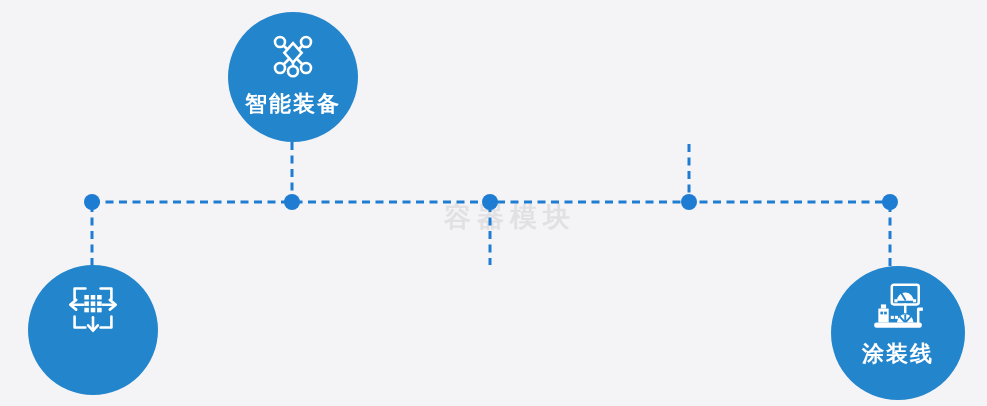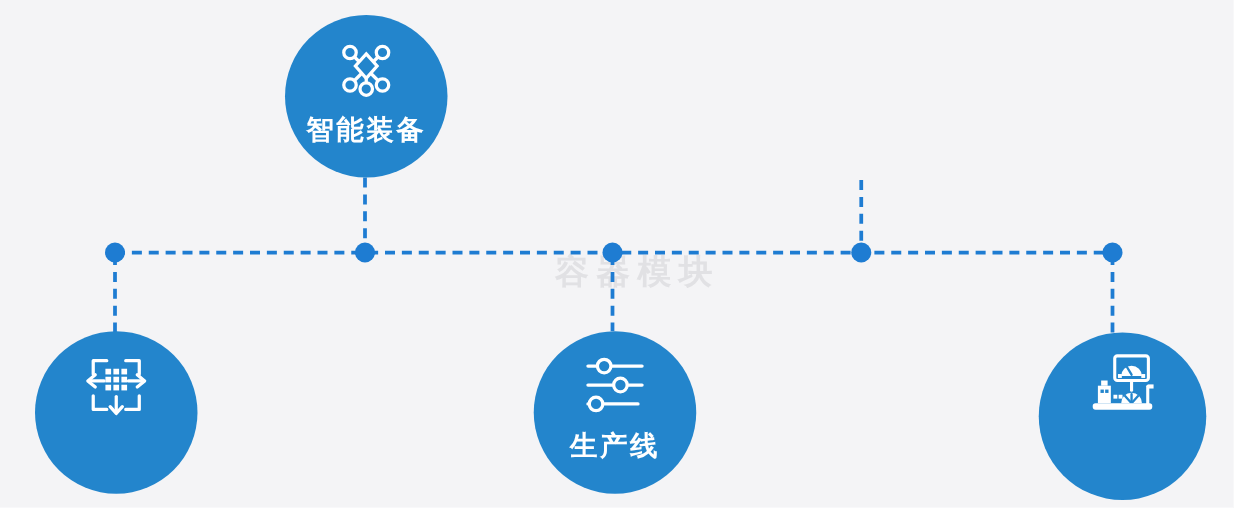--- a/index.html
+++ b/index.html
@@ -120,31 +120,20 @@
 
       <line class="st" x1="15" y1="21" x2="4" y2="21"></line>
       <polyline class="st" points="8.5,16.5 3,21 8.5,25.5"></polyline>
       <line class="st" x1="33" y1="21" x2="44" y2="21"></line>
       <polyline class="st" points="39.5,16.5 45,21 39.5,25.5"></polyline>
       <line class="st" x1="24" y1="32.5" x2="24" y2="44"></line>
       <polyline class="st" points="19.5,40 24,45 28.5,40"></polyline>
     </svg>
   </div>
 
-  <div class="node node-production">
-    <svg class="icon" width="52" height="52" viewBox="0 0 48 48">
-      <line class="st" x1="4" y1="10" x2="44" y2="10" stroke-width="3"></line>
-      <line class="st" x1="4" y1="24" x2="44" y2="24" stroke-width="3"></line>
-      <line class="st" x1="4" y1="38" x2="41" y2="38" stroke-width="3"></line>
-      <circle class="stf" cx="16" cy="10" r="5" stroke-width="2.6"></circle>
-      <circle class="stf" cx="28" cy="24" r="5" stroke-width="2.6"></circle>
-      <circle class="stf" cx="10" cy="38" r="5" stroke-width="2.6"></circle>
-    </svg>
-    <div class="label">生产线</div>
-  </div>
 
   <div class="node node-painting">
     <svg class="icon" width="58" height="48" viewBox="0 0 56 46">
 
       <rect class="st" x="22" y="1.5" width="26" height="19" rx="2" stroke-width="2.2"></rect>
       <path class="wfill" d="M27,17 A8,8 0 1 1 43,17 Z"></path>
       <line class="bline" x1="35" y1="16" x2="30.5" y2="8.5"></line>
       <rect class="wfill" x="24.5" y="15.5" width="3" height="3"></rect>
       <rect class="wfill" x="42.5" y="15.5" width="3" height="3"></rect>
       <line class="st" x1="35" y1="20.5" x2="35" y2="28" stroke-width="2"></line>
@@ -160,15 +149,16 @@
       <path class="wfill" d="M27,38 A8,8 0 0 1 43,38 Z"></path>
       <line class="bline" x1="35" y1="38" x2="30" y2="32.5" stroke-width="1.5"></line>
       <line class="bline" x1="35" y1="38" x2="35" y2="31" stroke-width="1.5"></line>
       <line class="bline" x1="35" y1="38" x2="40" y2="32.5" stroke-width="1.5"></line>
 
       <line class="st" x1="47.5" y1="25" x2="47.5" y2="38" stroke-width="2"></line>
       <rect class="wfill" x="47.5" y="23.5" width="4.5" height="3.2"></rect>
 
       <rect class="wfill" x="5" y="38" width="46" height="5" rx="2.2"></rect>
     </svg>
+    <div class="label">涂装线</div>
   </div>
 
 </div>
 
 </body></html>

